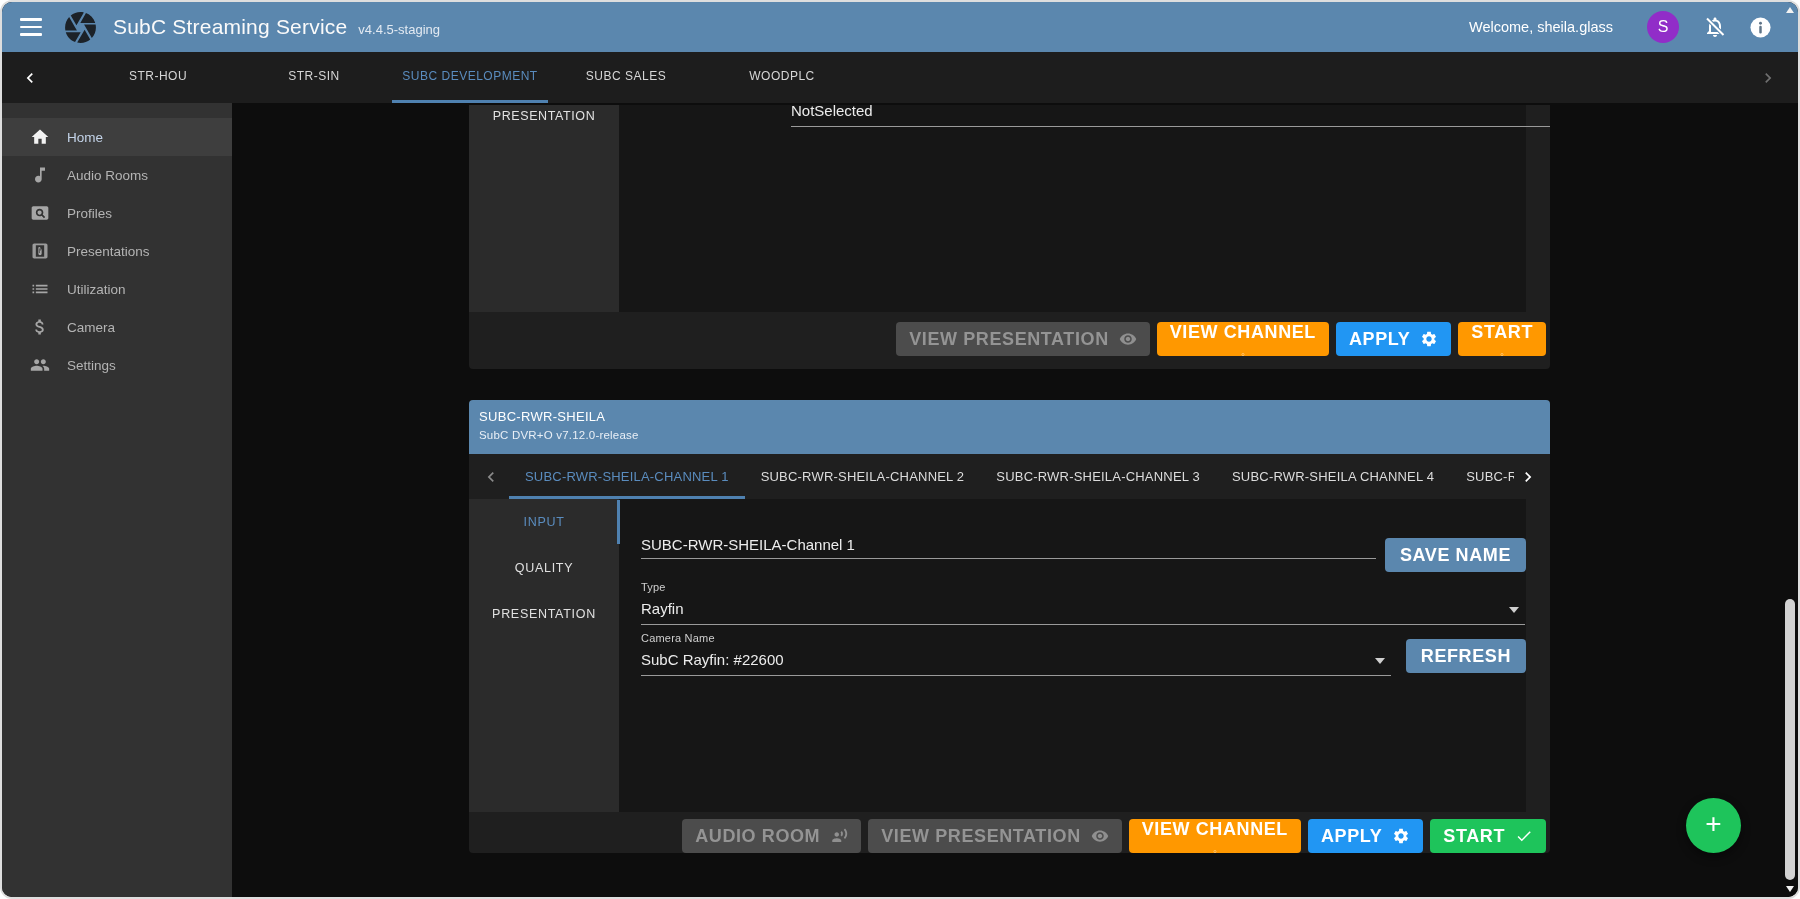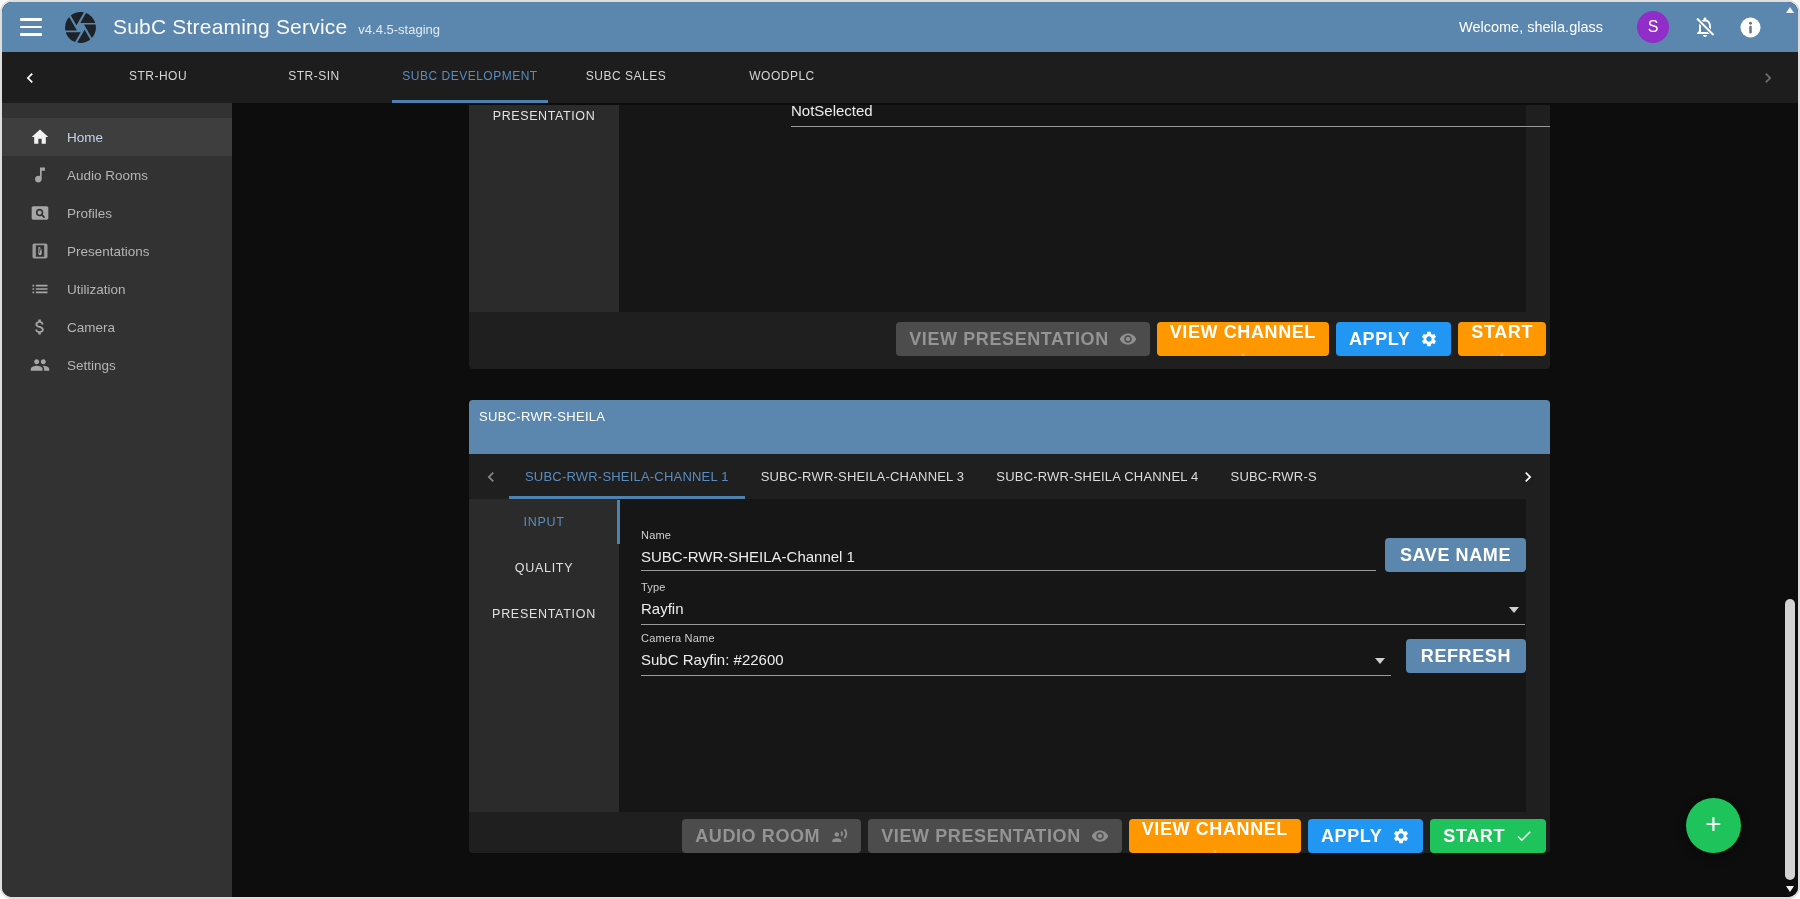--- a/index.html
+++ b/index.html
@@ -8,21 +8,21 @@
 
   .frame{
     position:relative; width:1800px; height:899px; overflow:hidden;
     border-radius:12px; border:2px solid #dedede; background:#0d0d0d;
   }
 
   
   .appbar{
     position:absolute; left:0; top:0; width:100%; height:50px;
     background:var(--appbar,#5b87ae); display:flex; align-items:center;
-    padding:0 30px 0 18px; z-index:30;
+    padding:0 20px 0 18px; z-index:30;
   }
   .appbar .menu-btn{ width:26px; height:26px; display:flex; flex-direction:column; justify-content:center; gap:5px; cursor:pointer; background:none; border:none; }
   .appbar .menu-btn span{ display:block; height:2.5px; width:22px; background:#fff; border-radius:1px; }
   .logo{ width:37px; height:37px; margin-left:16px; }
   .titlewrap{ display:flex; align-items:baseline; gap:11px; margin-left:14px; }
   .app-title{ color:#fafafa; font-size:21px; font-weight:500; letter-spacing:.2px; }
   .app-version{ color:#e3eaf2; font-size:13px; }
   .appbar .spacer{ flex:1; }
   .welcome{ color:#ffffff; font-size:14.5px; margin-right:34px; }
   .avatar{ width:32px; height:32px; border-radius:50%; background:var(--avatar,#912dc8); color:#fff;
@@ -292,30 +292,32 @@
           <svg class="b-icon" viewBox="0 0 24 24">
               <path d="M11 15h2v2h-2zm0-8h2v6h-2zm.99-5C6.47 2 2 6.48 2 12s4.47 10 9.99 10C17.52 22 22 17.52 22 12S17.52 2 11.99 2zM12 20c-4.42 0-8-3.58-8-8s3.58-8 8-8 8 3.58 8 8-3.58 8-8 8z"></path>
             </svg>
         </button>
       </div>
     </section>
 
     <section class="card card-dev">
       <div class="dev-header">
         <div class="dev-title">SUBC-RWR-SHEILA</div>
+        <div class="dev-subtitle">SubC DVR+O v7.12.0-release</div>
       </div>
 
       <div class="chan-row">
         <button class="chan-chev chan-back">
           <svg class="chev-svg" viewBox="0 0 24 24">
               <path fill="#8a8a8a" d="M15.41 7.41L14 6l-6 6 6 6 1.41-1.41L10.83 12z"></path>
             </svg>
         </button>
         <div class="chan-tabs">
           <button class="chan-tab active">SUBC-RWR-SHEILA-CHANNEL 1</button>
+          <button class="chan-tab">SUBC-RWR-SHEILA-CHANNEL 2</button>
           <button class="chan-tab">SUBC-RWR-SHEILA-CHANNEL 3</button>
           <button class="chan-tab">SUBC-RWR-SHEILA CHANNEL 4</button>
           <button class="chan-tab">SUBC-RWR-S</button>
         </div>
         <button class="chan-chev chan-fwd">
           <svg class="chev-svg" viewBox="0 0 24 24">
               <path fill="#ffffff" d="M8.59 16.59L10 18l6-6-6-6-1.41 1.41L13.17 12z"></path>
             </svg>
         </button>
       </div>
@@ -324,21 +326,20 @@
         <div class="side-col"></div>
         <div class="input-bar"></div>
         <div class="dev-sidetabs">
           <button class="dev-sidetab active">INPUT</button>
           <button class="dev-sidetab">QUALITY</button>
           <button class="dev-sidetab">PRESENTATION</button>
         </div>
 
         <div class="form-panel">
           <div class="f-group f-name">
-            <div class="f-label">Name</div>
             <input class="text-input" type="text" value="SUBC-RWR-SHEILA-Channel 1" style="">
           </div>
           <button class="btn btn-muted btn-savename">SAVE NAME</button>
 
           <div class="f-group f-type">
             <div class="f-label">Type</div>
             <div class="select-field f-select">
               <div class="select-value">Rayfin</div>
               <span class="caret"></span>
             </div>

